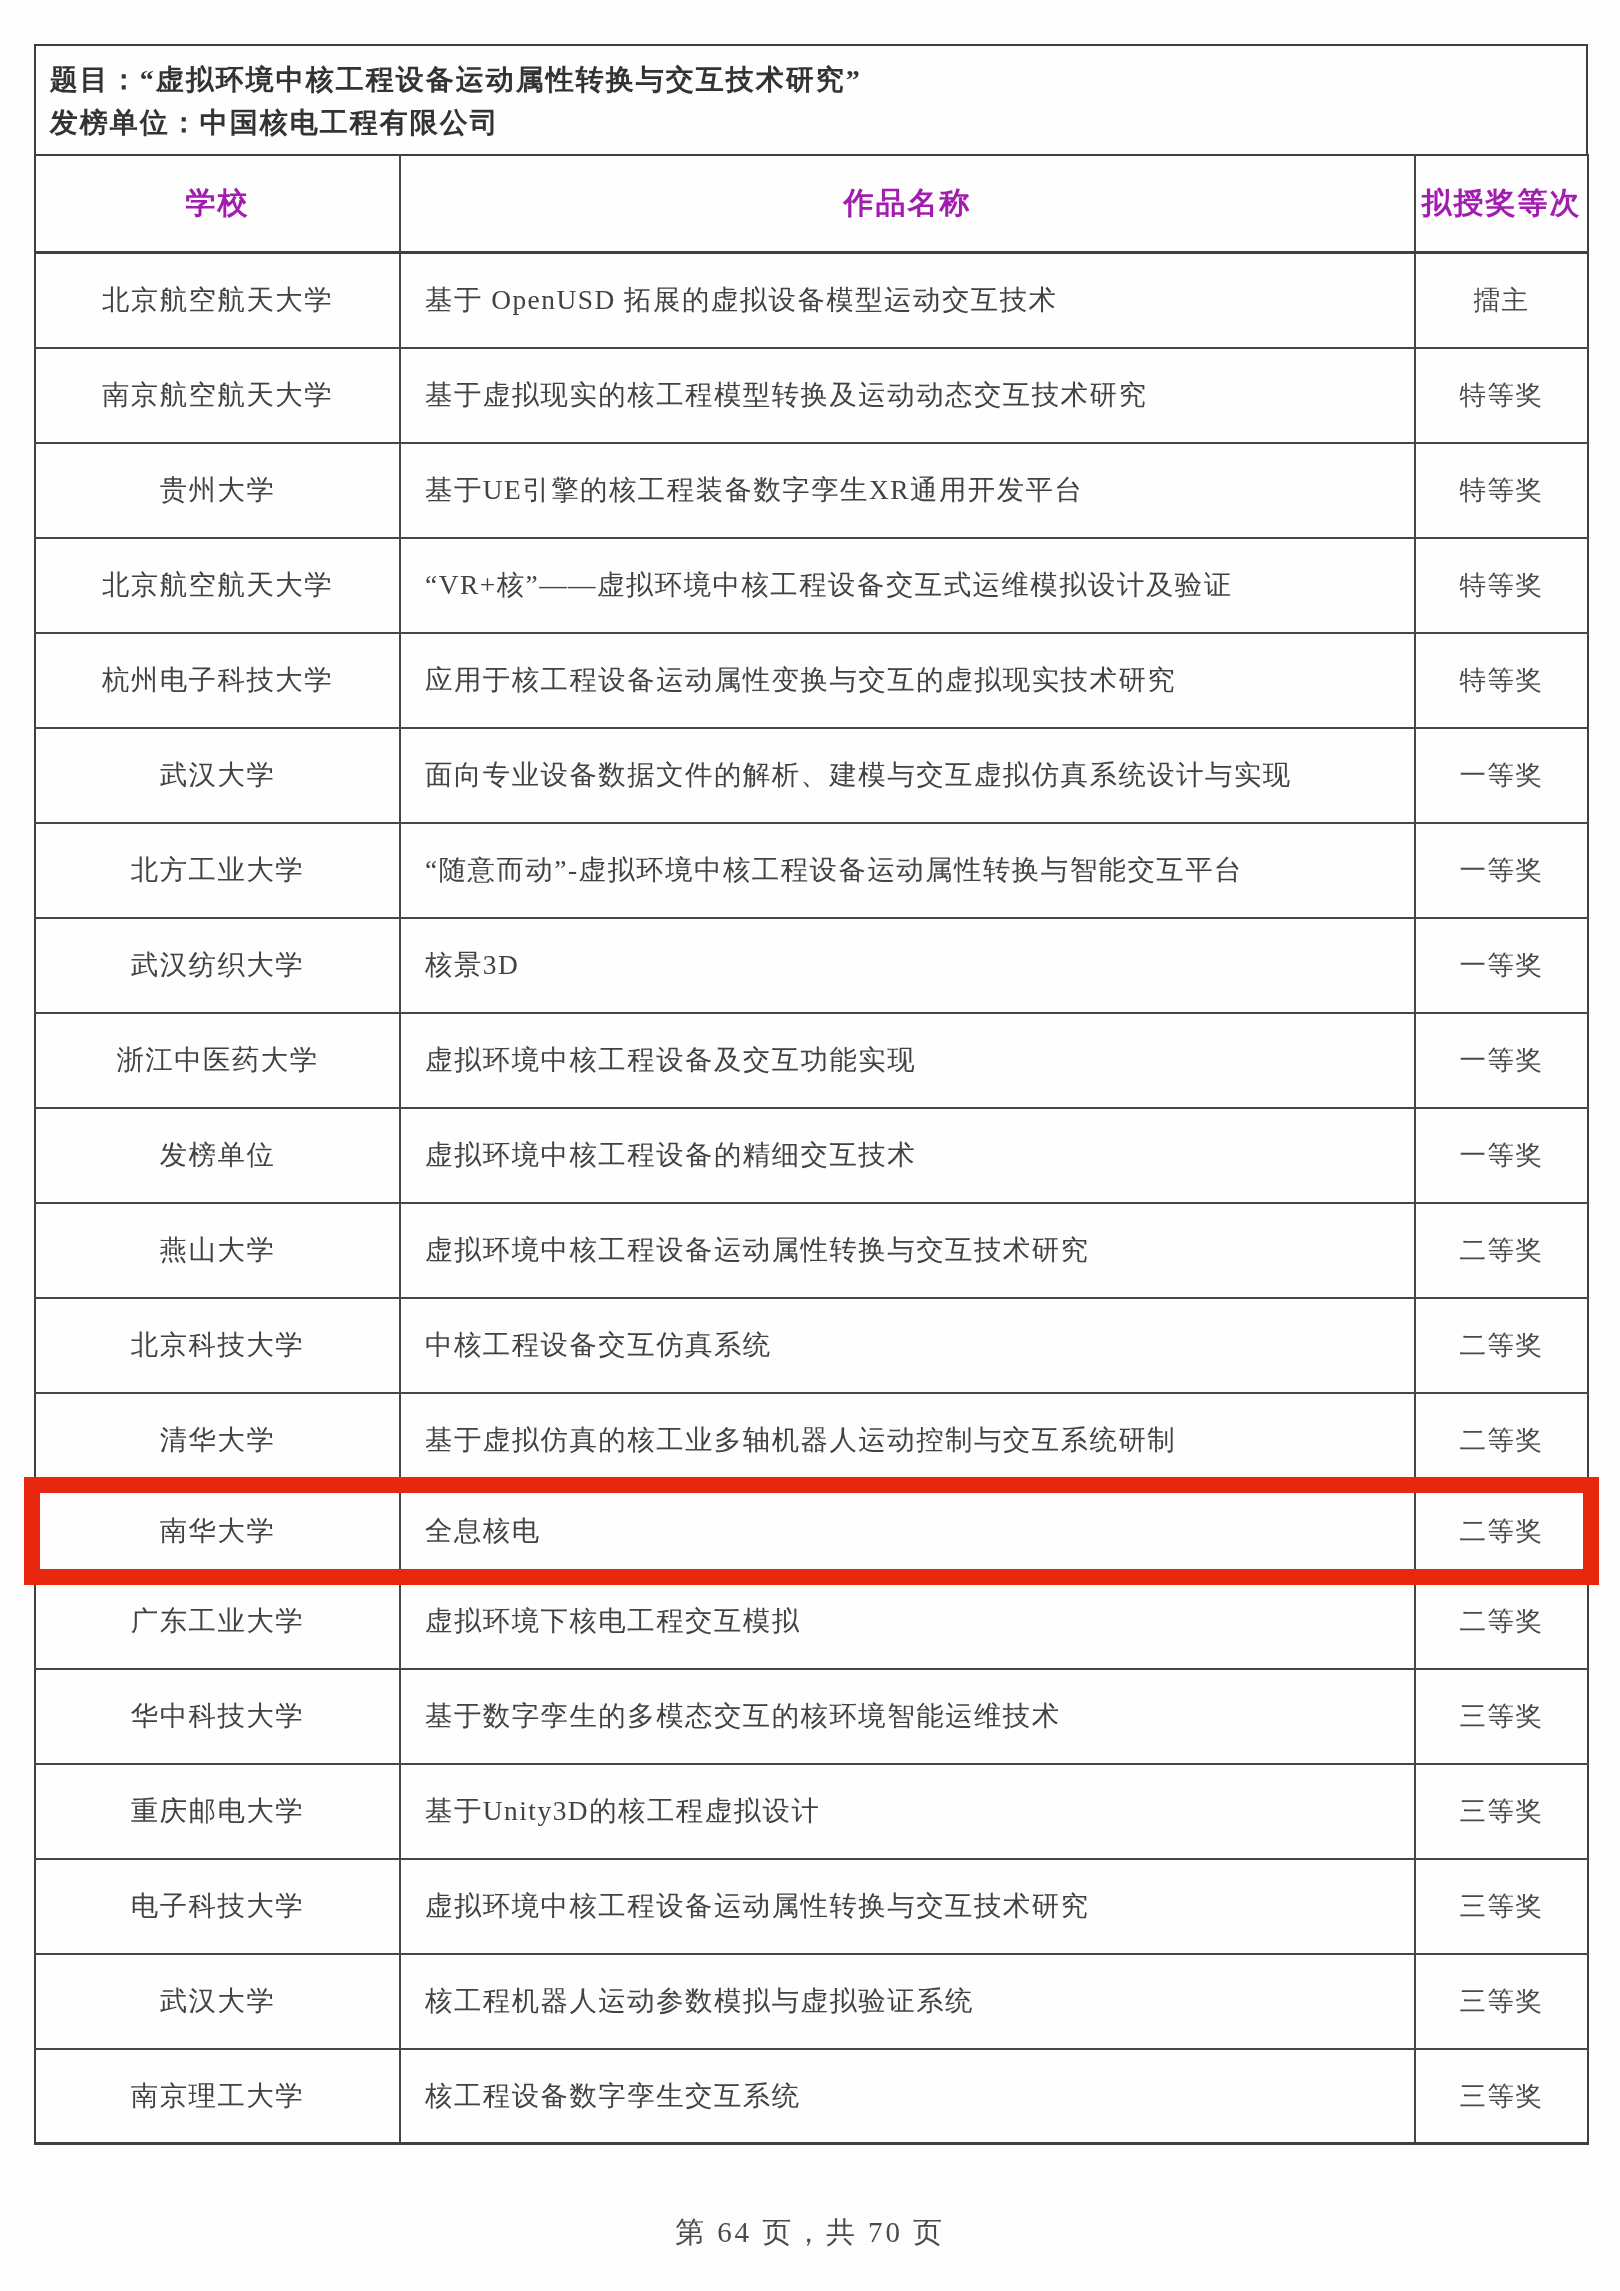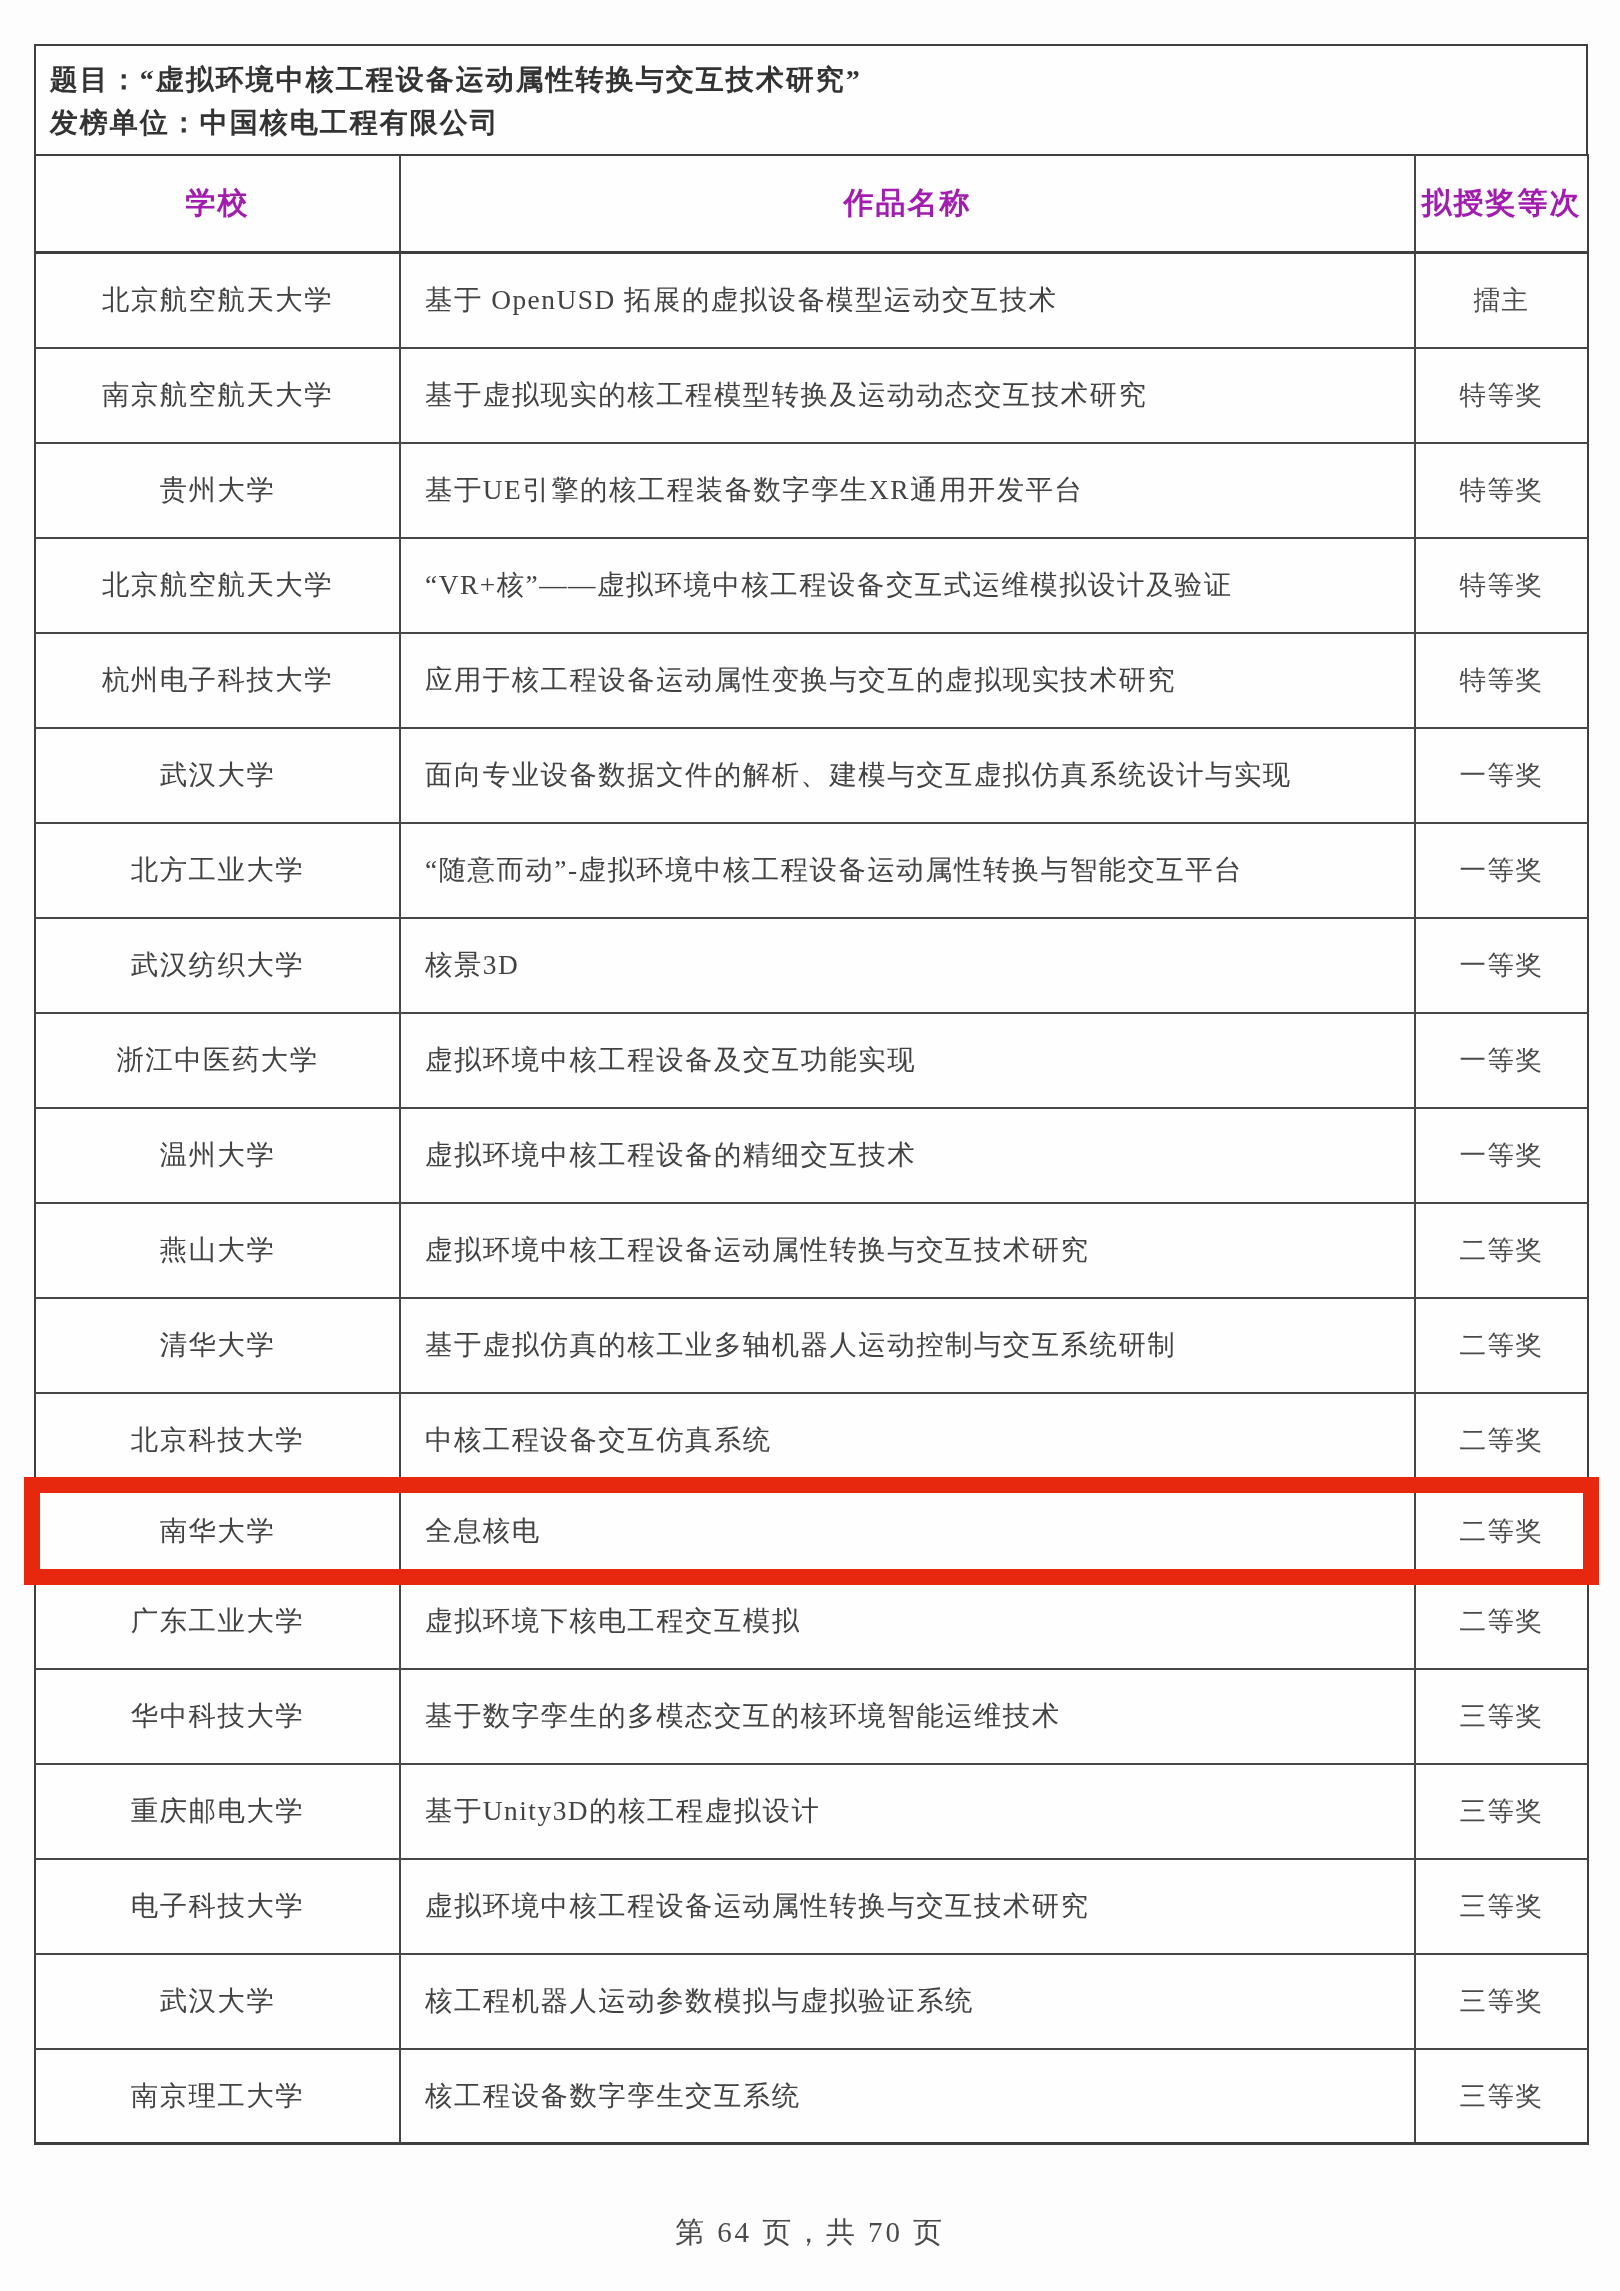--- a/index.html
+++ b/index.html
@@ -162,37 +162,37 @@
     <td class="school">武汉纺织大学</td>
     <td class="work">核景3D</td>
     <td class="award">一等奖</td>
   </tr>
           <tr>
     <td class="school">浙江中医药大学</td>
     <td class="work">虚拟环境中核工程设备及交互功能实现</td>
     <td class="award">一等奖</td>
   </tr>
           <tr>
-    <td class="school">温州大学</td>
+    <td class="school">发榜单位</td>
     <td class="work">虚拟环境中核工程设备的精细交互技术</td>
     <td class="award">一等奖</td>
   </tr>
           <tr>
     <td class="school">燕山大学</td>
     <td class="work">虚拟环境中核工程设备运动属性转换与交互技术研究</td>
     <td class="award">二等奖</td>
   </tr>
           <tr>
+    <td class="school">北京科技大学</td>
+    <td class="work">中核工程设备交互仿真系统</td>
+    <td class="award">二等奖</td>
+  </tr>
+          <tr>
     <td class="school">清华大学</td>
     <td class="work">基于虚拟仿真的核工业多轴机器人运动控制与交互系统研制</td>
-    <td class="award">二等奖</td>
-  </tr>
-          <tr>
-    <td class="school">北京科技大学</td>
-    <td class="work">中核工程设备交互仿真系统</td>
     <td class="award">二等奖</td>
   </tr>
           <tr class="highlight">
     <td class="school">南华大学</td>
     <td class="work">全息核电</td>
     <td class="award">二等奖</td>
   </tr>
           <tr>
     <td class="school">广东工业大学</td>
     <td class="work">虚拟环境下核电工程交互模拟</td>

